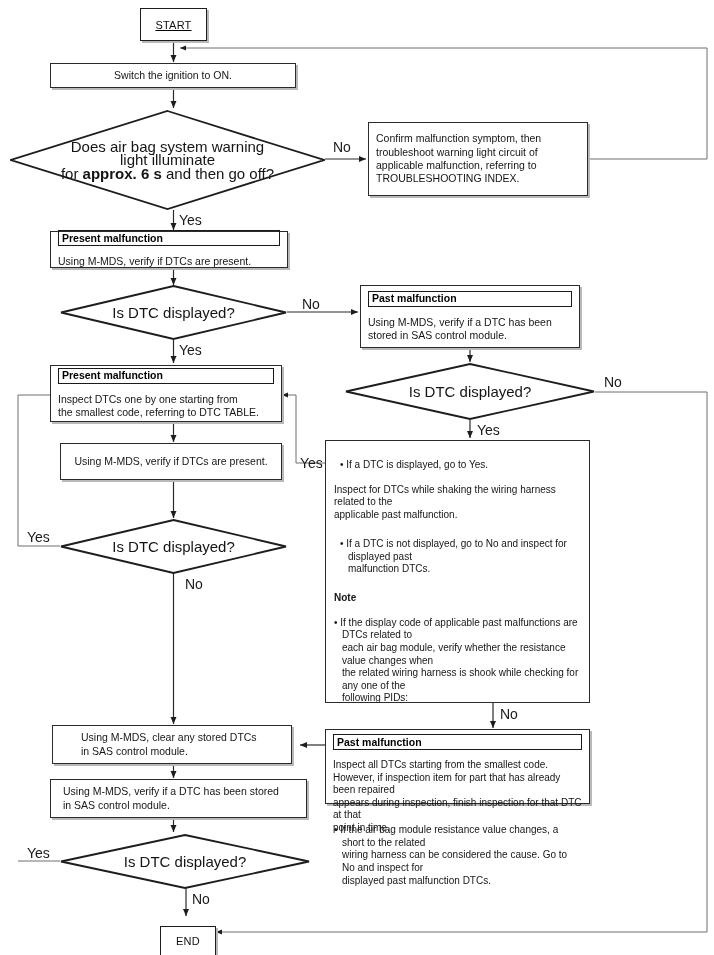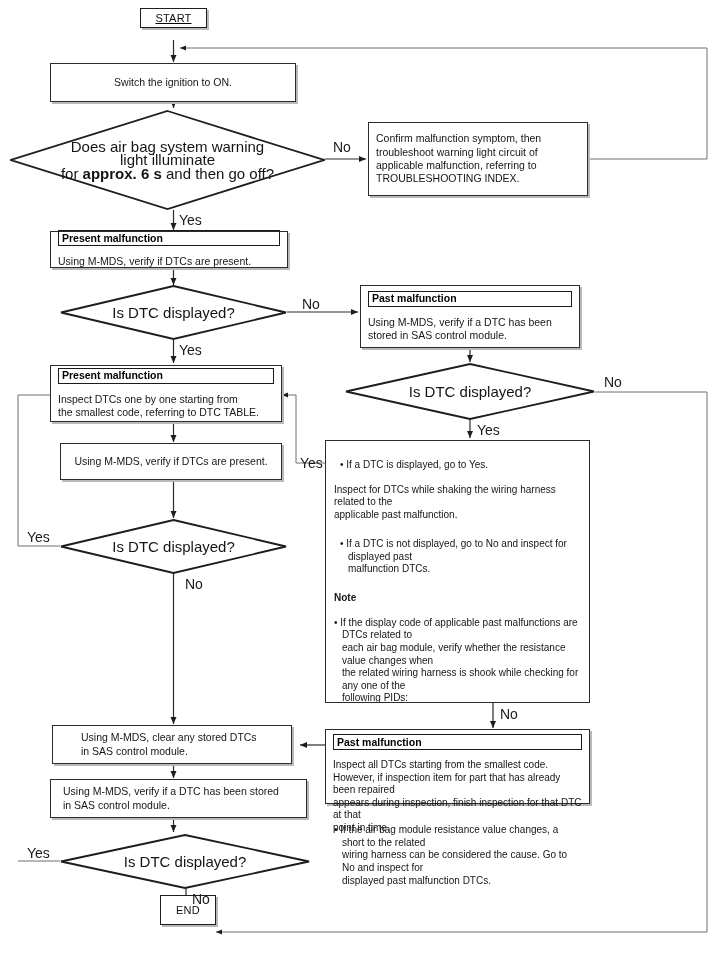--- a/index.html
+++ b/index.html
@@ -127,25 +127,25 @@
       <path d="M60,546 L18,546 L18,395 L130,395" marker-end="url(#ahs)"></path>
 
       <path d="M60,861 L18,861"></path>
 
       <path d="M325,463 L296,463 L296,395 L282,395" marker-end="url(#ahs)"></path>
 
       <path d="M595,392 L707,392 L707,932 L216,932" marker-end="url(#ahs)"></path>
     </g>
   </svg>
 
-  <div class="node terminal" style="left:140px;top:8px;width:67px;height:20px;text-decoration:underline;">
+  <div class="node terminal" style="left:140px;top:8px;width:67px;height:33px;text-decoration:underline;">
     <span>START</span>
   </div>
 
-  <div class="node proc center" style="left:50px;top:63px;width:246px;height:39px;">
+  <div class="node proc center" style="left:50px;top:63px;width:246px;height:25px;">
     <div class="inner">
         <div class="txt">Switch the ignition to ON.</div>
       </div>
   </div>
 
   <div class="diamond wide" style="left:10px;top:110px;width:315px;height:100px;">
     <svg width="315" height="100" viewBox="0 0 315 100">
       <polygon points="157.5,1 314,50 157.5,99 1,50" fill="#fff" stroke="#1d1d1d" stroke-width="1.8"></polygon>
     </svg>
     <div class="dlabel"><span>Does air bag system warning light illuminate</span><br><span>for </span><b>approx. 6 s</b><span> and then go off?</span></div>
@@ -264,21 +264,21 @@
     </div>
   </div>
 
   <div class="diamond" style="left:60px;top:834px;width:250px;height:55px;">
     <svg width="250" height="55" viewBox="0 0 250 55">
       <polygon points="125,1 249,27.5 125,54 1,27.5" fill="#fff" stroke="#1d1d1d" stroke-width="1.8"></polygon>
     </svg>
     <div class="dlabel">Is DTC displayed?</div>
   </div>
 
-  <div class="node terminal" style="left:160px;top:895px;width:56px;height:30px;">
+  <div class="node terminal" style="left:160px;top:926px;width:56px;height:30px;">
     <span>END</span>
   </div>
 
   <div class="elabel" style="left:333px;top:139px;">No</div>
   <div class="elabel" style="left:179px;top:212px;">Yes</div>
   <div class="elabel" style="left:302px;top:296px;">No</div>
   <div class="elabel" style="left:179px;top:342px;">Yes</div>
   <div class="elabel" style="left:604px;top:374px;">No</div>
   <div class="elabel" style="left:477px;top:422px;">Yes</div>
   <div class="elabel" style="left:300px;top:455px;">Yes</div>

